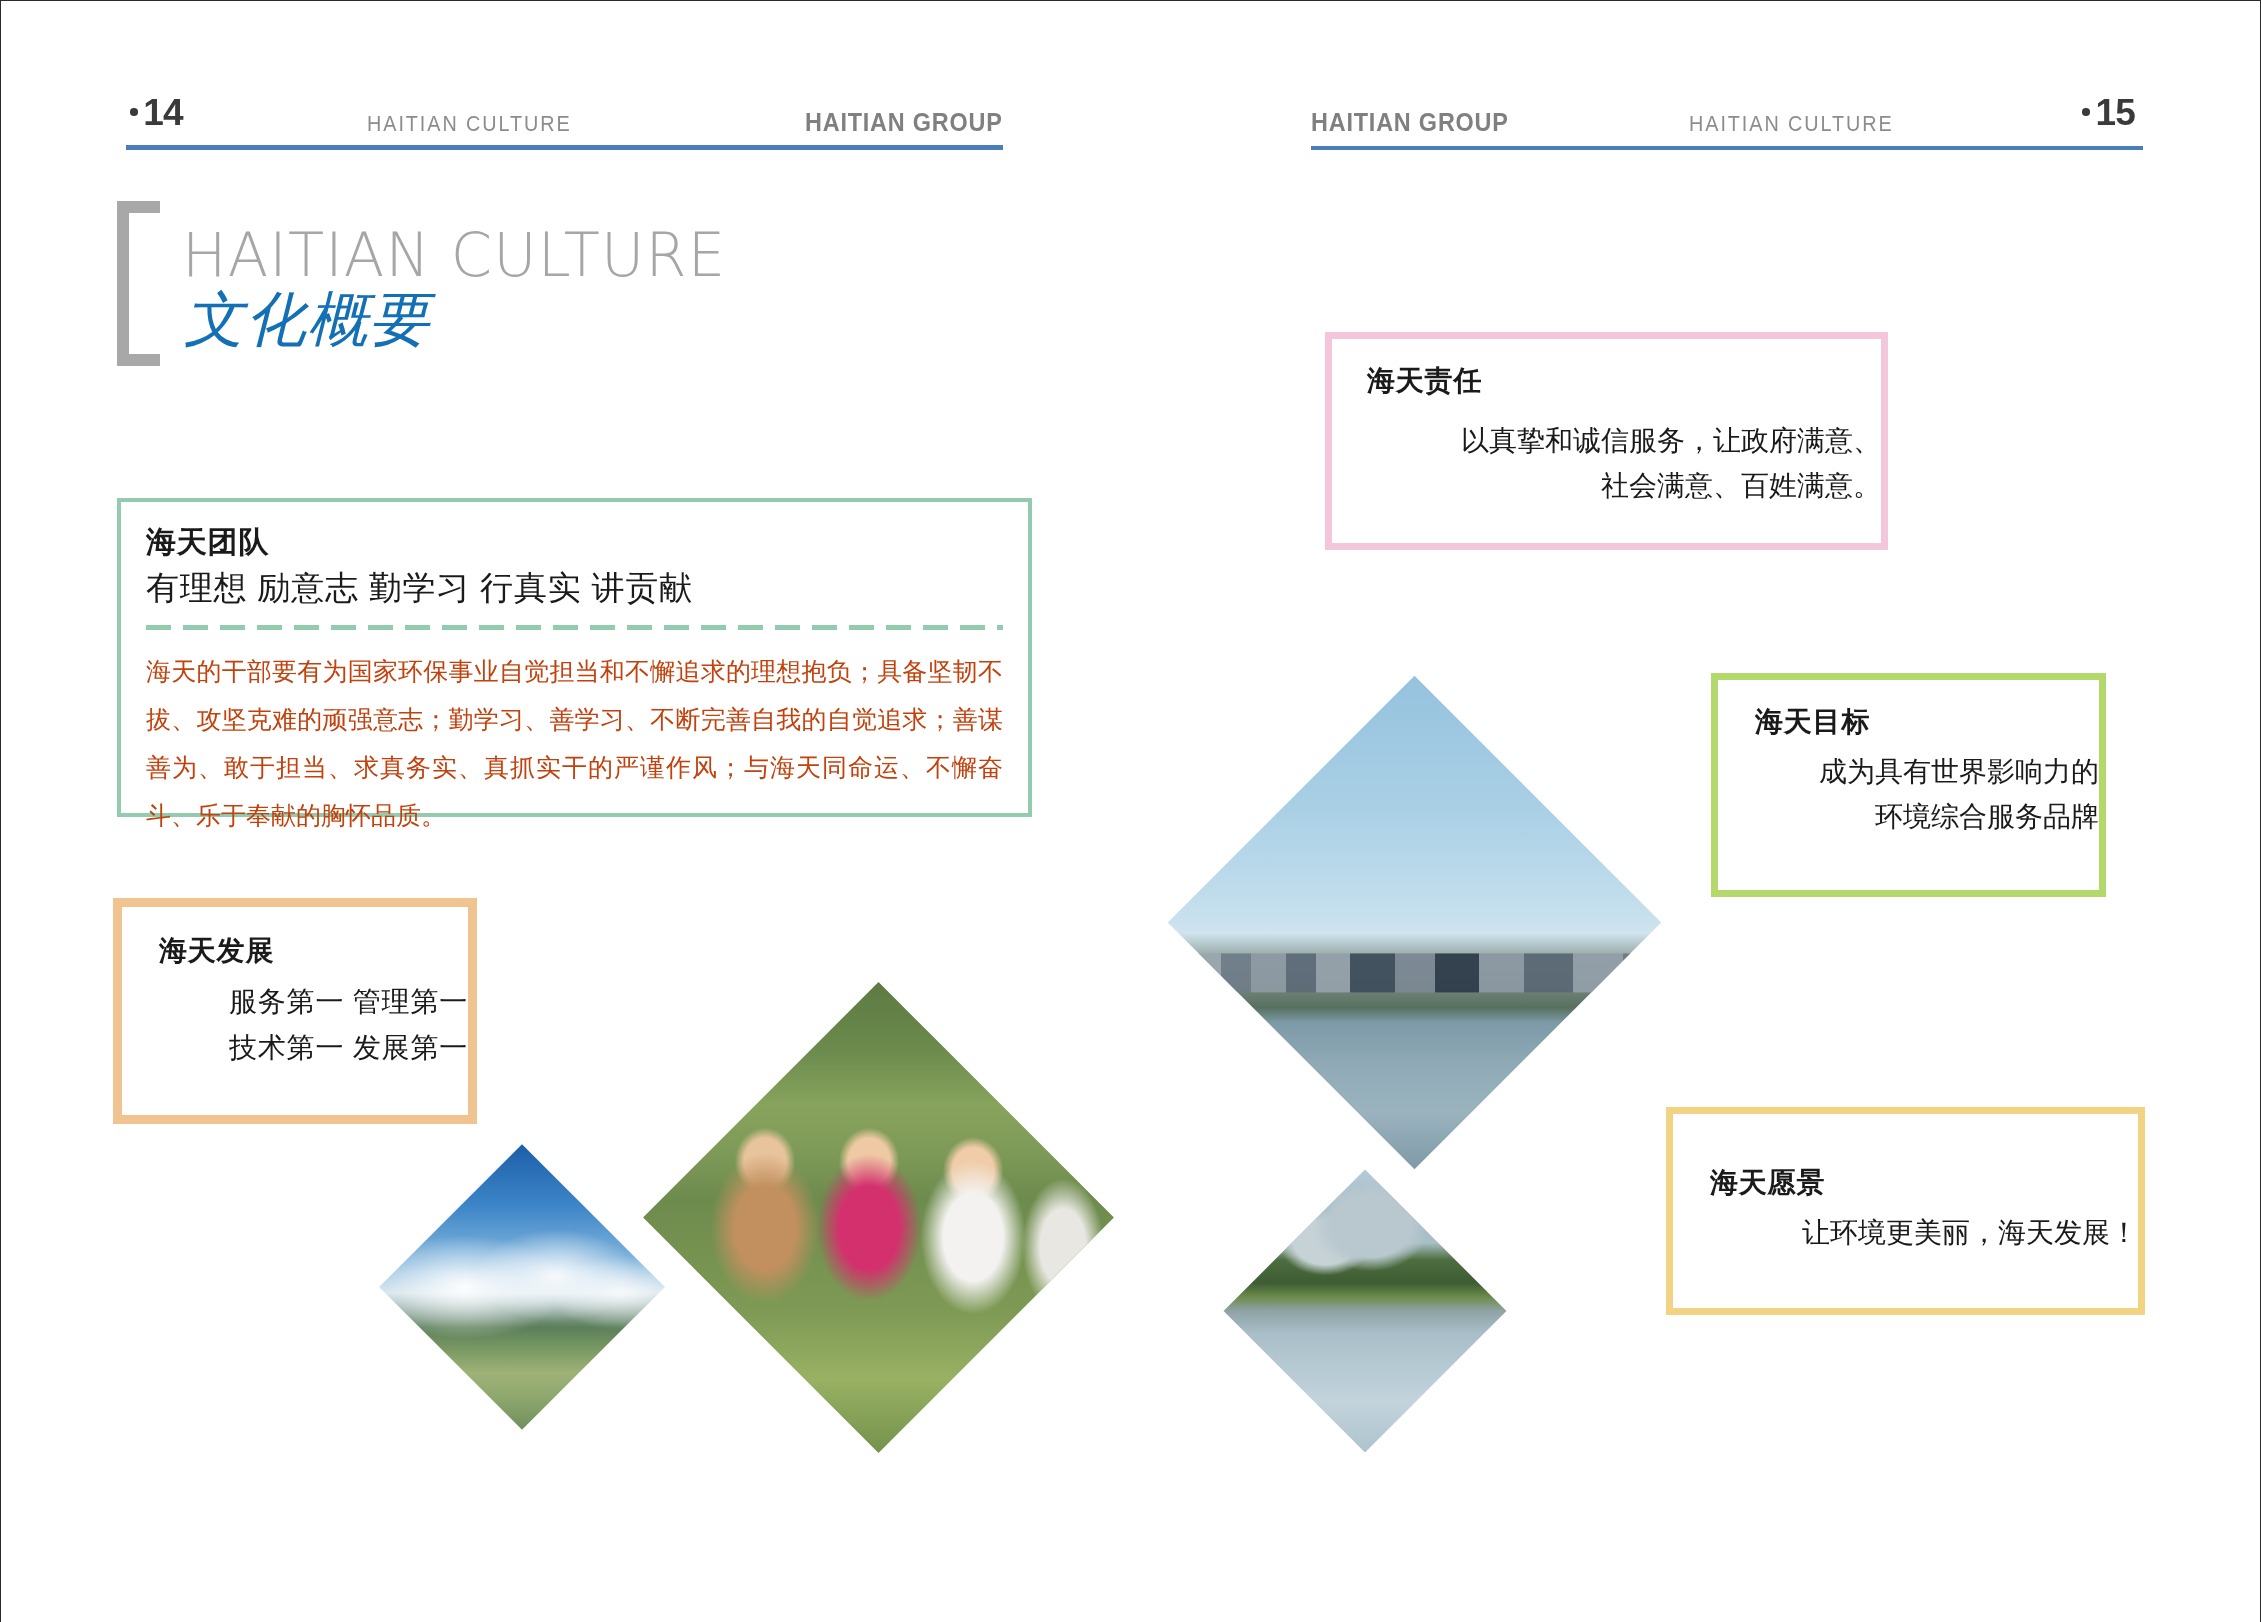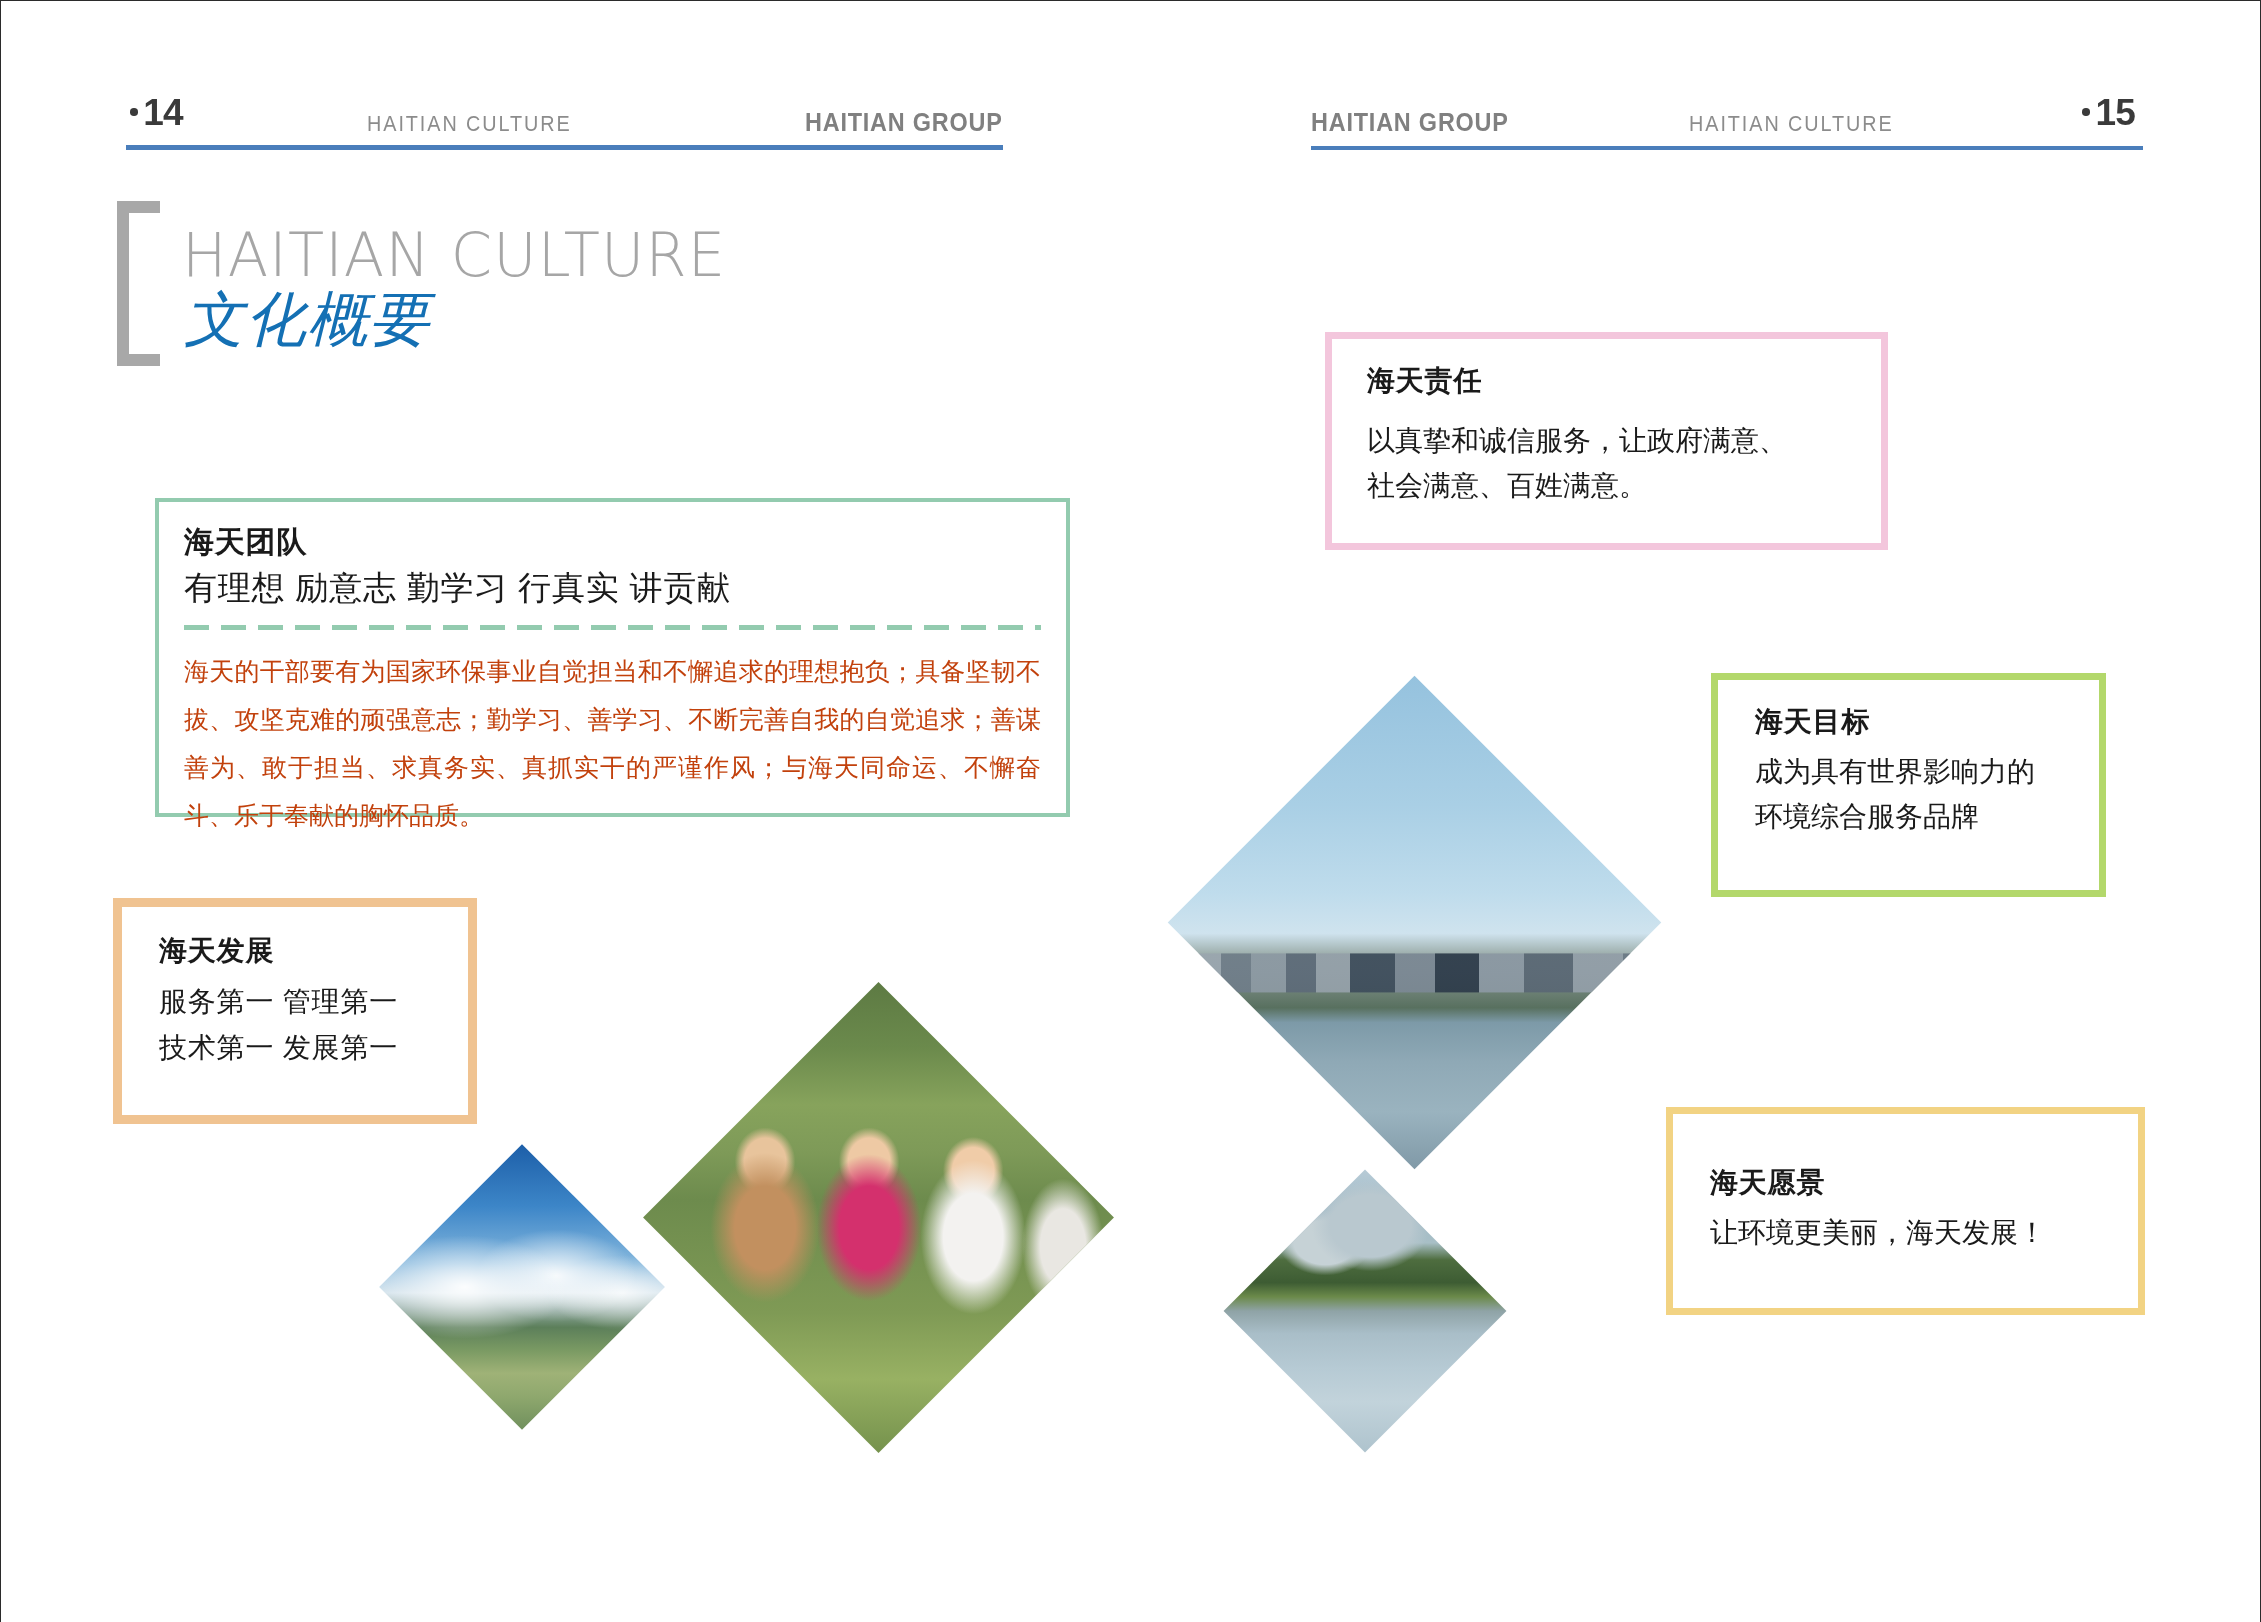--- a/index.html
+++ b/index.html
@@ -74,27 +74,27 @@
     letter-spacing:1.7px;white-space:nowrap;font-style:italic;
   }
 
   
   .vbox{position:absolute;box-sizing:border-box;background:#ffffff;}
   .vbox .vtitle{
     font-size:28px;font-weight:bold;color:#1a1a1a;letter-spacing:0.8px;
     line-height:1.2;
   }
   .vbox .vline{
-    font-size:28px;color:#1a1a1a;line-height:1.62;white-space:nowrap;
+    font-size:28px;color:#1a1a1a;line-height:1.62;white-space:nowrap;text-align:right;
   }
 
   
   #box-team{
     left:116px;top:497px;width:915px;height:319px;
-    border:4.2px solid #93cbaf;padding:21.6px 25px 0 25px;margin-left:38px;
+    border:4.2px solid #93cbaf;padding:21.6px 25px 0 25px;
   }
   #box-team .vtitle{font-size:30px;margin-bottom:6.7px;}
   #box-team .slogan{
     font-size:33px;color:#1a1a1a;letter-spacing:0.8px;white-space:nowrap;
     margin-bottom:13.3px;
   }
   #box-team .dash{
     height:5.8px;width:100%;
     background:repeating-linear-gradient(to right,#93cbaf 0 25px,transparent 25px 37px);
     margin-bottom:16.6px;

